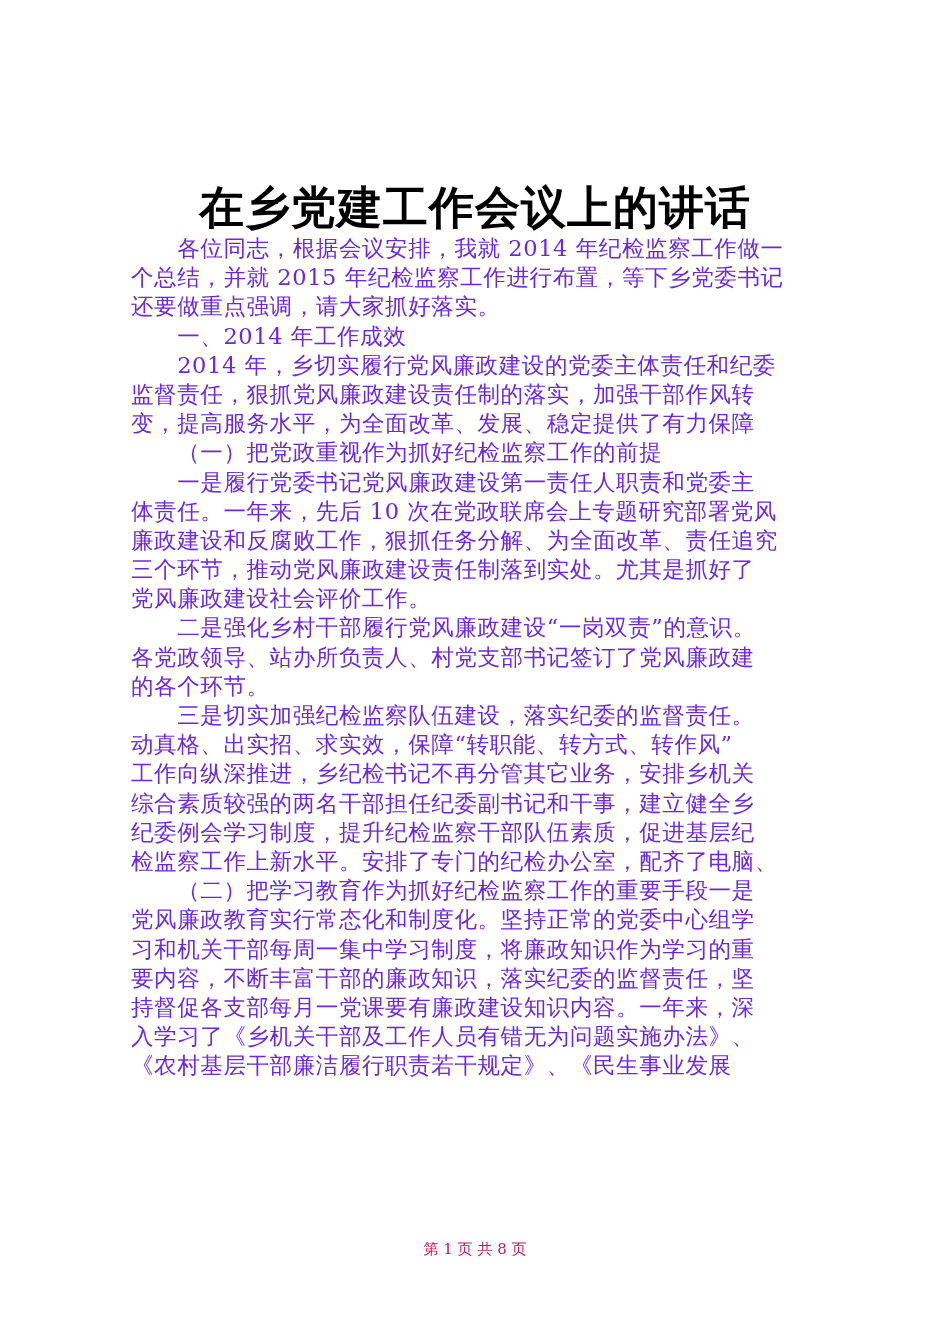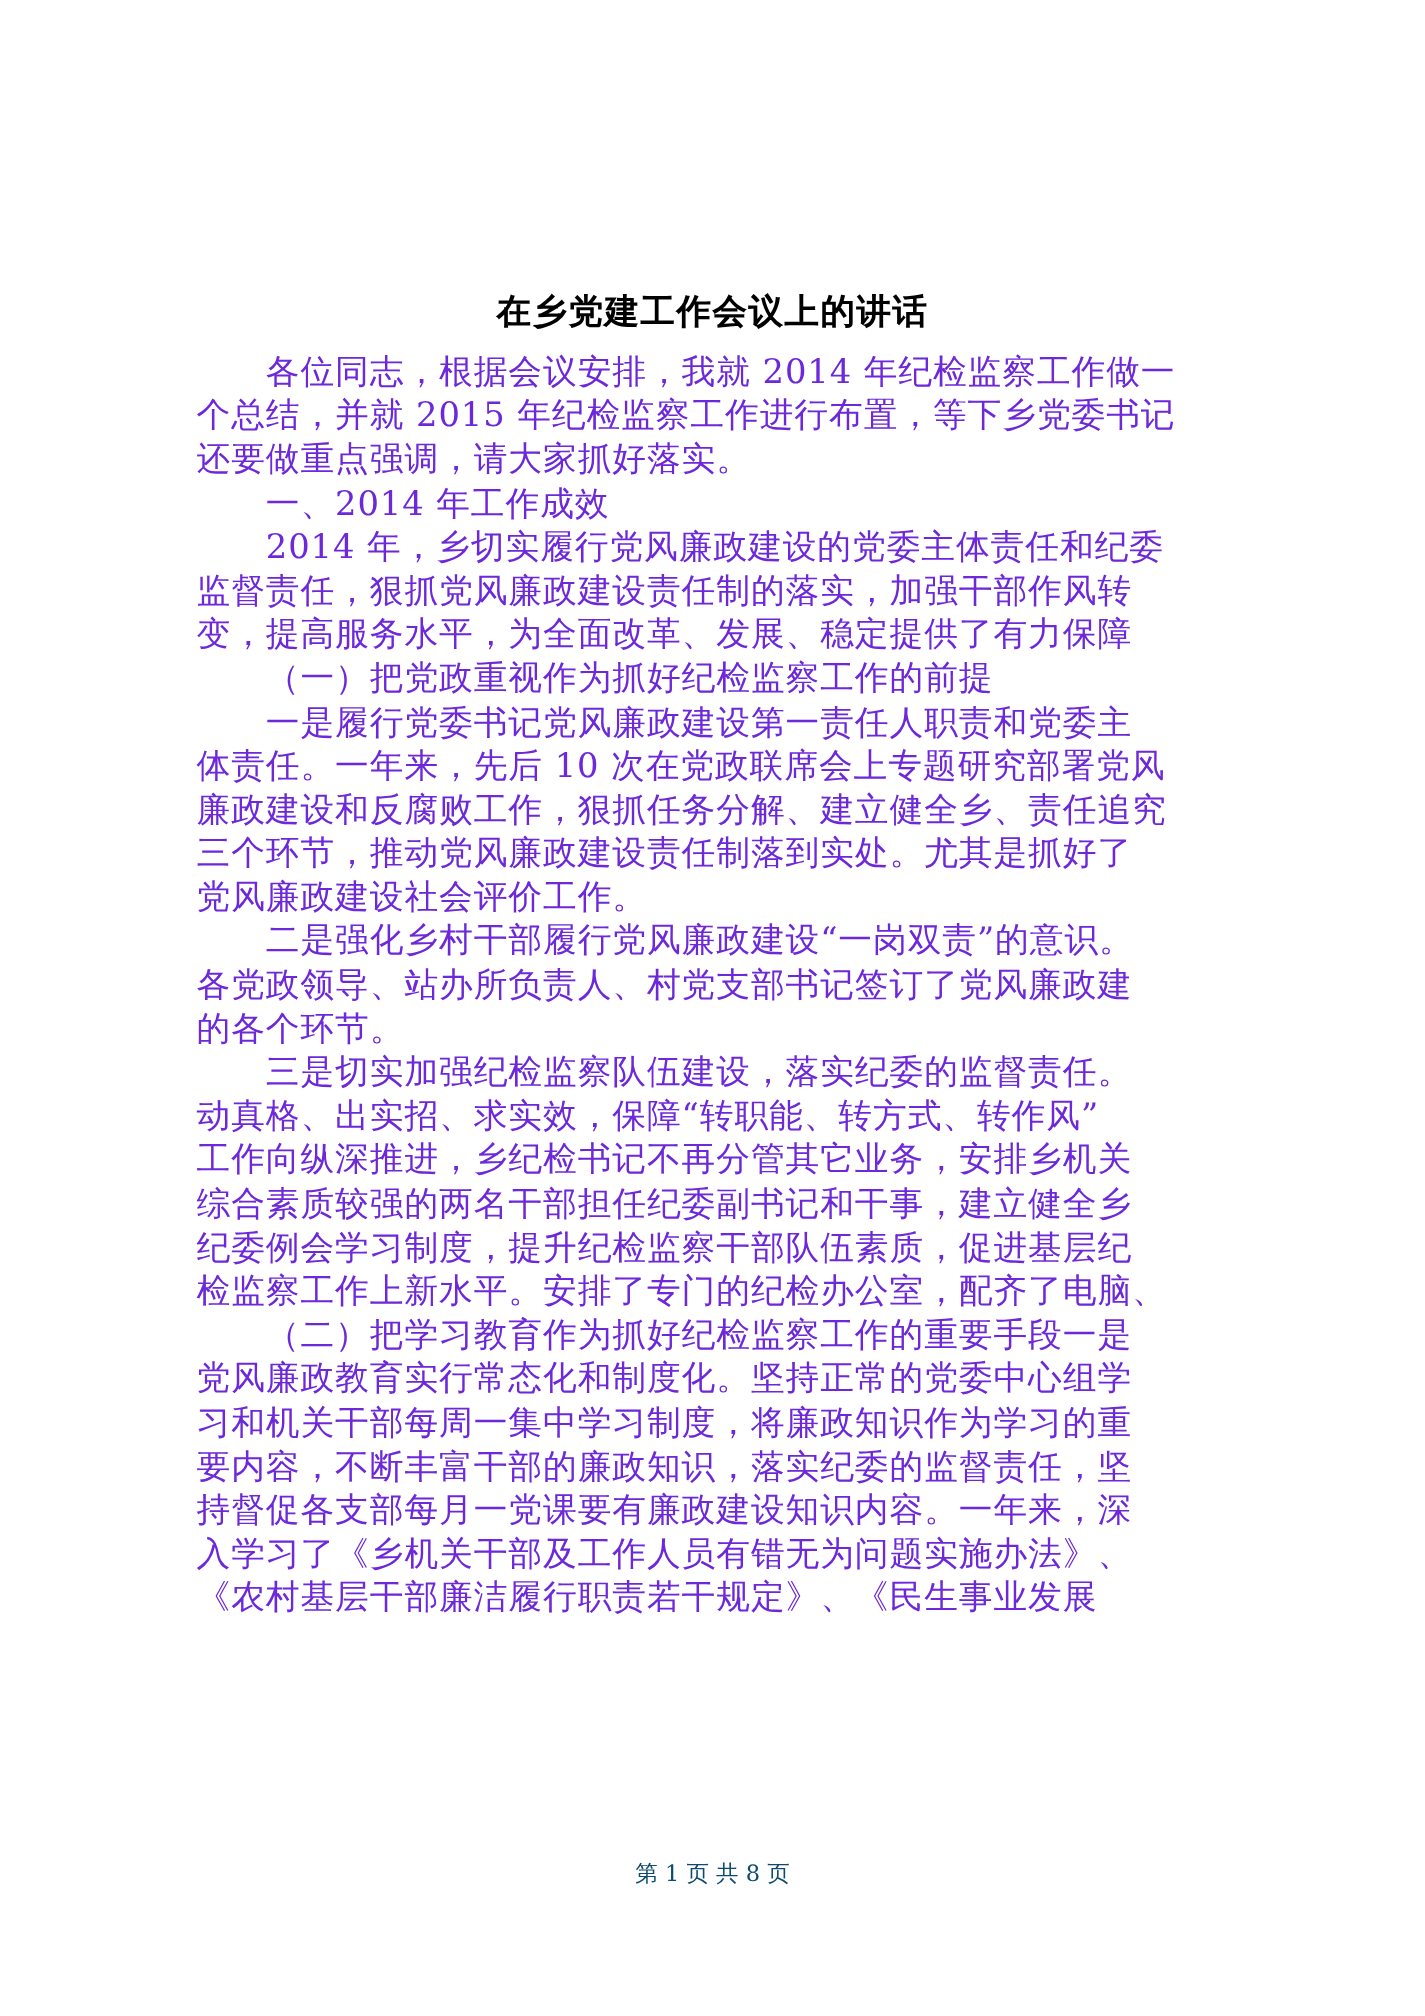--- a/index.html
+++ b/index.html
@@ -1,50 +1,50 @@
 <!DOCTYPE html>
 <html><head>
 <meta charset="utf-8">
 <style>
   html, body { margin:0; padding:0; background:#ffffff; }
   body { width:950px; height:1344px; position:relative; overflow:hidden; }
   .page { position:absolute; left:0; top:0; width:950px; height:1344px; background:#fff; }
   .title {
     position:absolute; left:0; width:950px; top:183px; text-align:center;
-    font-family:"DejaVu Serif", serif; font-weight:bold; font-size:23px;
+    font-family:"DejaVu Serif", serif; font-weight:bold; font-size:45px;
     color:#000; letter-spacing:1px; line-height:50px;
   }
   .body {
     position:absolute; left:131px; top:234px; width:702px;
     font-family:"DejaVu Serif", serif; font-size:22.5px; color:#6d28d9;
     line-height:29.2px;
   }
   .line { white-space:nowrap; height:29.2px; letter-spacing:0.6px; }
   .footer {
     position:absolute; left:0; width:950px; top:1240px; text-align:center;
-    font-family:"DejaVu Serif", serif; font-size:15px; color:#0c4a6e;
+    font-family:"DejaVu Serif", serif; font-size:15px; color:#be185d;
   }
 </style>
 </head>
 <body>
 
 <div class="page">
   <div class="title">在乡党建工作会议上的讲话</div>
   <div class="body" id="body">
       <div class="line">　　各位同志，根据会议安排，我就 2014 年纪检监察工作做一</div>
       <div class="line">个总结，并就 2015 年纪检监察工作进行布置，等下乡党委书记</div>
       <div class="line">还要做重点强调，请大家抓好落实。</div>
       <div class="line">　　一、2014 年工作成效</div>
       <div class="line">　　2014 年，乡切实履行党风廉政建设的党委主体责任和纪委</div>
       <div class="line">监督责任，狠抓党风廉政建设责任制的落实，加强干部作风转</div>
       <div class="line">变，提高服务水平，为全面改革、发展、稳定提供了有力保障</div>
       <div class="line">　　（一）把党政重视作为抓好纪检监察工作的前提</div>
       <div class="line">　　一是履行党委书记党风廉政建设第一责任人职责和党委主</div>
       <div class="line">体责任。一年来，先后 10 次在党政联席会上专题研究部署党风</div>
-      <div class="line">廉政建设和反腐败工作，狠抓任务分解、建立健全乡、责任追究</div>
+      <div class="line">廉政建设和反腐败工作，狠抓任务分解、为全面改革、责任追究</div>
       <div class="line">三个环节，推动党风廉政建设责任制落到实处。尤其是抓好了</div>
       <div class="line">党风廉政建设社会评价工作。</div>
       <div class="line">　　二是强化乡村干部履行党风廉政建设“一岗双责”的意识。</div>
       <div class="line">各党政领导、站办所负责人、村党支部书记签订了党风廉政建</div>
       <div class="line">的各个环节。</div>
       <div class="line">　　三是切实加强纪检监察队伍建设，落实纪委的监督责任。</div>
       <div class="line">动真格、出实招、求实效，保障“转职能、转方式、转作风”</div>
       <div class="line">工作向纵深推进，乡纪检书记不再分管其它业务，安排乡机关</div>
       <div class="line">综合素质较强的两名干部担任纪委副书记和干事，建立健全乡</div>
       <div class="line">纪委例会学习制度，提升纪检监察干部队伍素质，促进基层纪</div>

